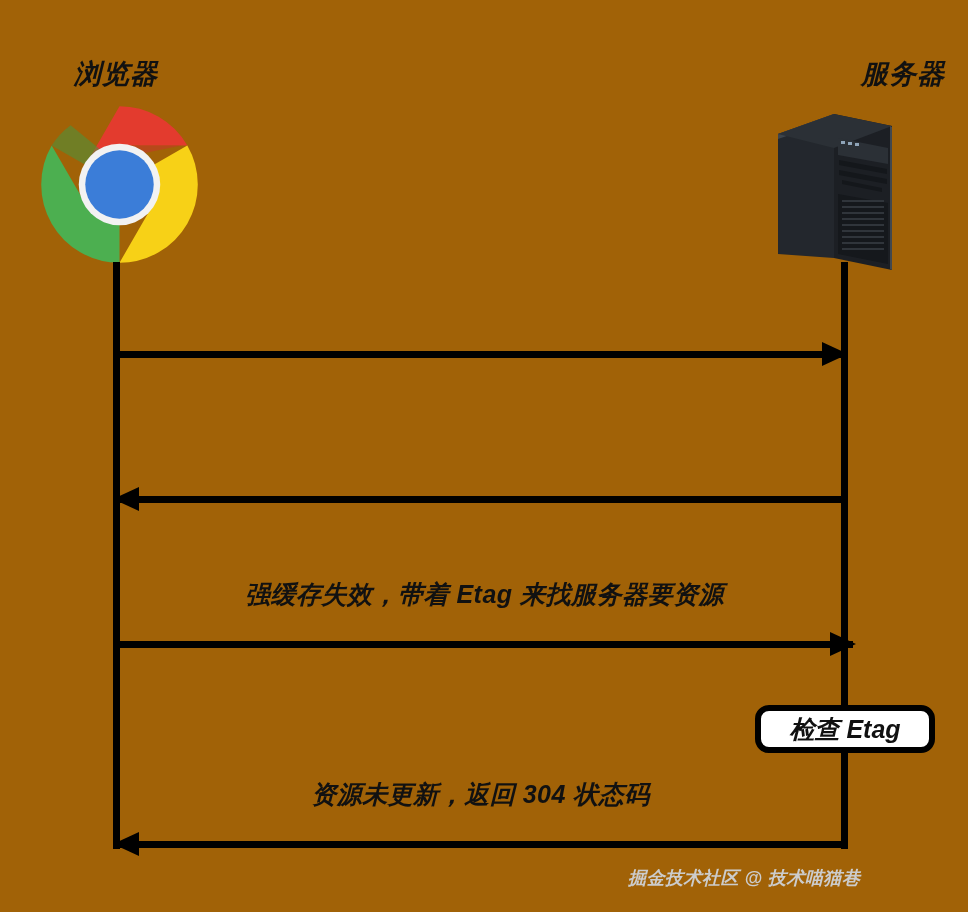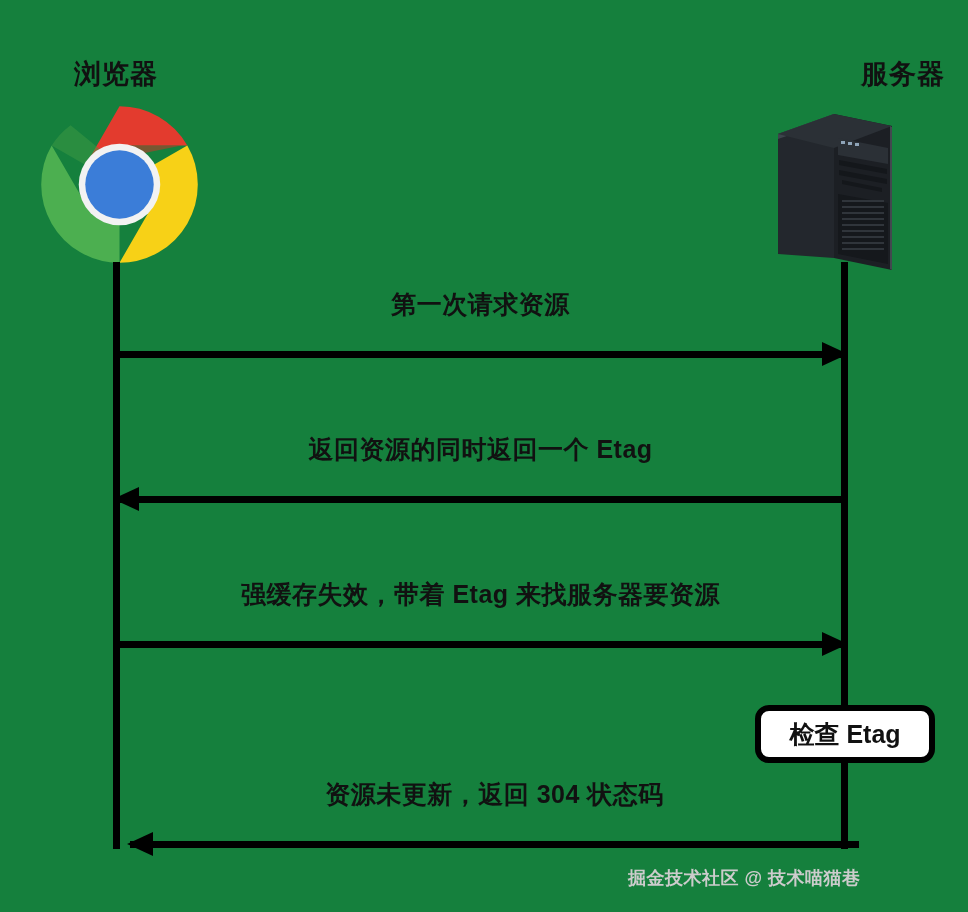--- a/index.html
+++ b/index.html
@@ -7,22 +7,23 @@
     padding: 0;
     background: #ffffff;
   }
   body {
     font-family: "Liberation Sans", "DejaVu Sans", sans-serif;
   }
   #canvas {
     position: relative;
     width: 968px;
     height: 912px;
-    background: #15803d;
+    background: #a16207;
     overflow: hidden;
+    font-style: italic;
   }
 
   
   .actor-label {
     position: absolute;
     font-size: 27px;
     font-weight: 700;
     color: #111111;
     letter-spacing: 1px;
     white-space: nowrap;
@@ -99,30 +100,30 @@
   }
   .arrow-head.left {
     left: -3px;
     border-top: 12px solid transparent;
     border-bottom: 12px solid transparent;
     border-right: 26px solid #000000;
   }
 
   #message-0 { top: 288px; }
   #message-1 { top: 433px; }
-  #message-2 { top: 578px; }
-  #message-3 { top: 778px; margin-left: 14px; }
+  #message-2 { top: 578px; padding-left: 8px; }
+  #message-3 { top: 778px; }
 
   
   .process-box {
     position: absolute;
     left: 755px;
     top: 705px;
     width: 180px;
-    height: 58px;
+    height: 48px;
     box-sizing: border-box;
     border: 6px solid #000000;
     border-radius: 14px;
     background: #ffffff;
     display: flex;
     align-items: center;
     justify-content: center;
   }
   .process-box-label {
     font-size: 25px;
@@ -203,28 +204,26 @@
       </g>
 
       <polygon points="118,18 120,19 120,162 118,161" fill="#42484f"></polygon>
     </svg>
   </div>
 
   <div class="lifeline" id="lifeline-browser"></div>
   <div class="lifeline" id="lifeline-server"></div>
 
   <div class="message" id="message-0">
-    <div class="message-label">第一次请求资源</div>
     <div class="arrow-line">
       <div class="arrow-head right"></div>
     </div>
   </div>
 
   <div class="message" id="message-1">
-    <div class="message-label">返回资源的同时返回一个 Etag</div>
     <div class="arrow-line">
       <div class="arrow-head left"></div>
     </div>
   </div>
 
   <div class="message" id="message-2">
     <div class="message-label">强缓存失效，带着 Etag 来找服务器要资源</div>
     <div class="arrow-line">
       <div class="arrow-head right"></div>
     </div>

